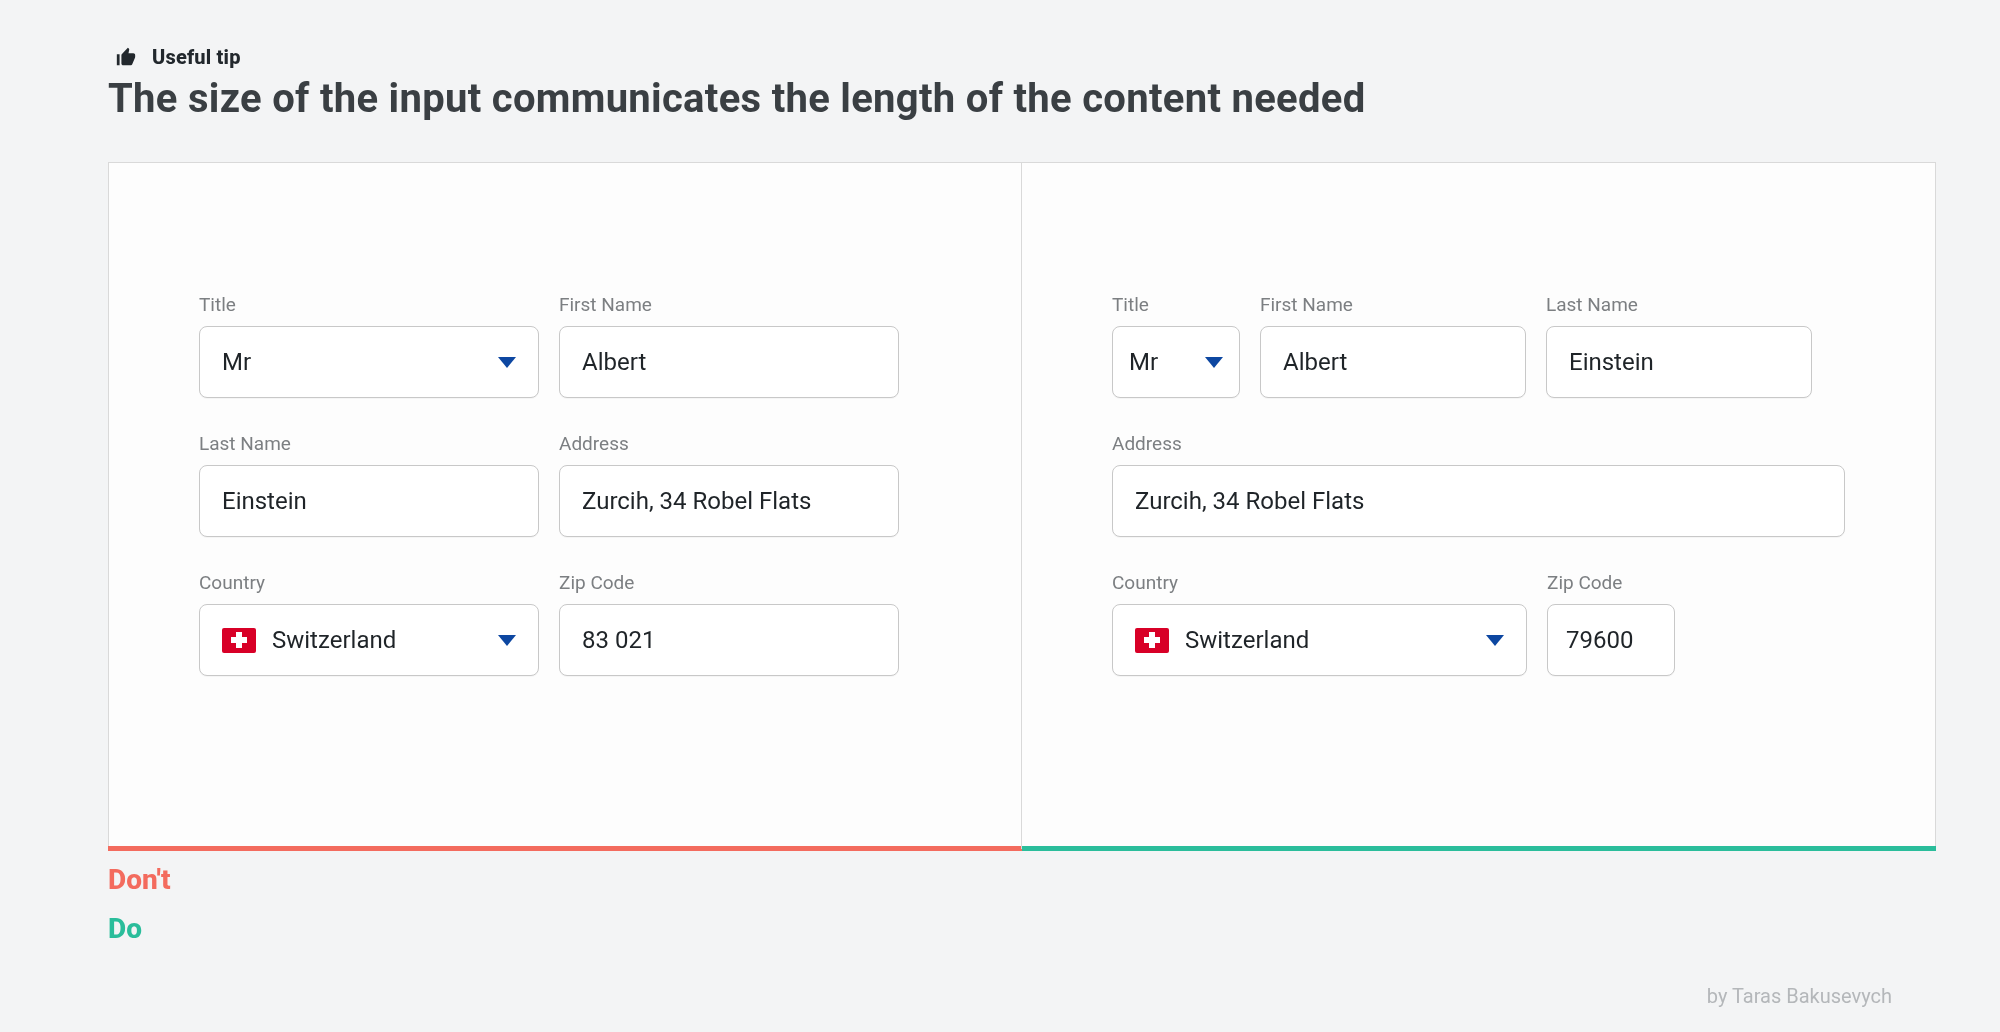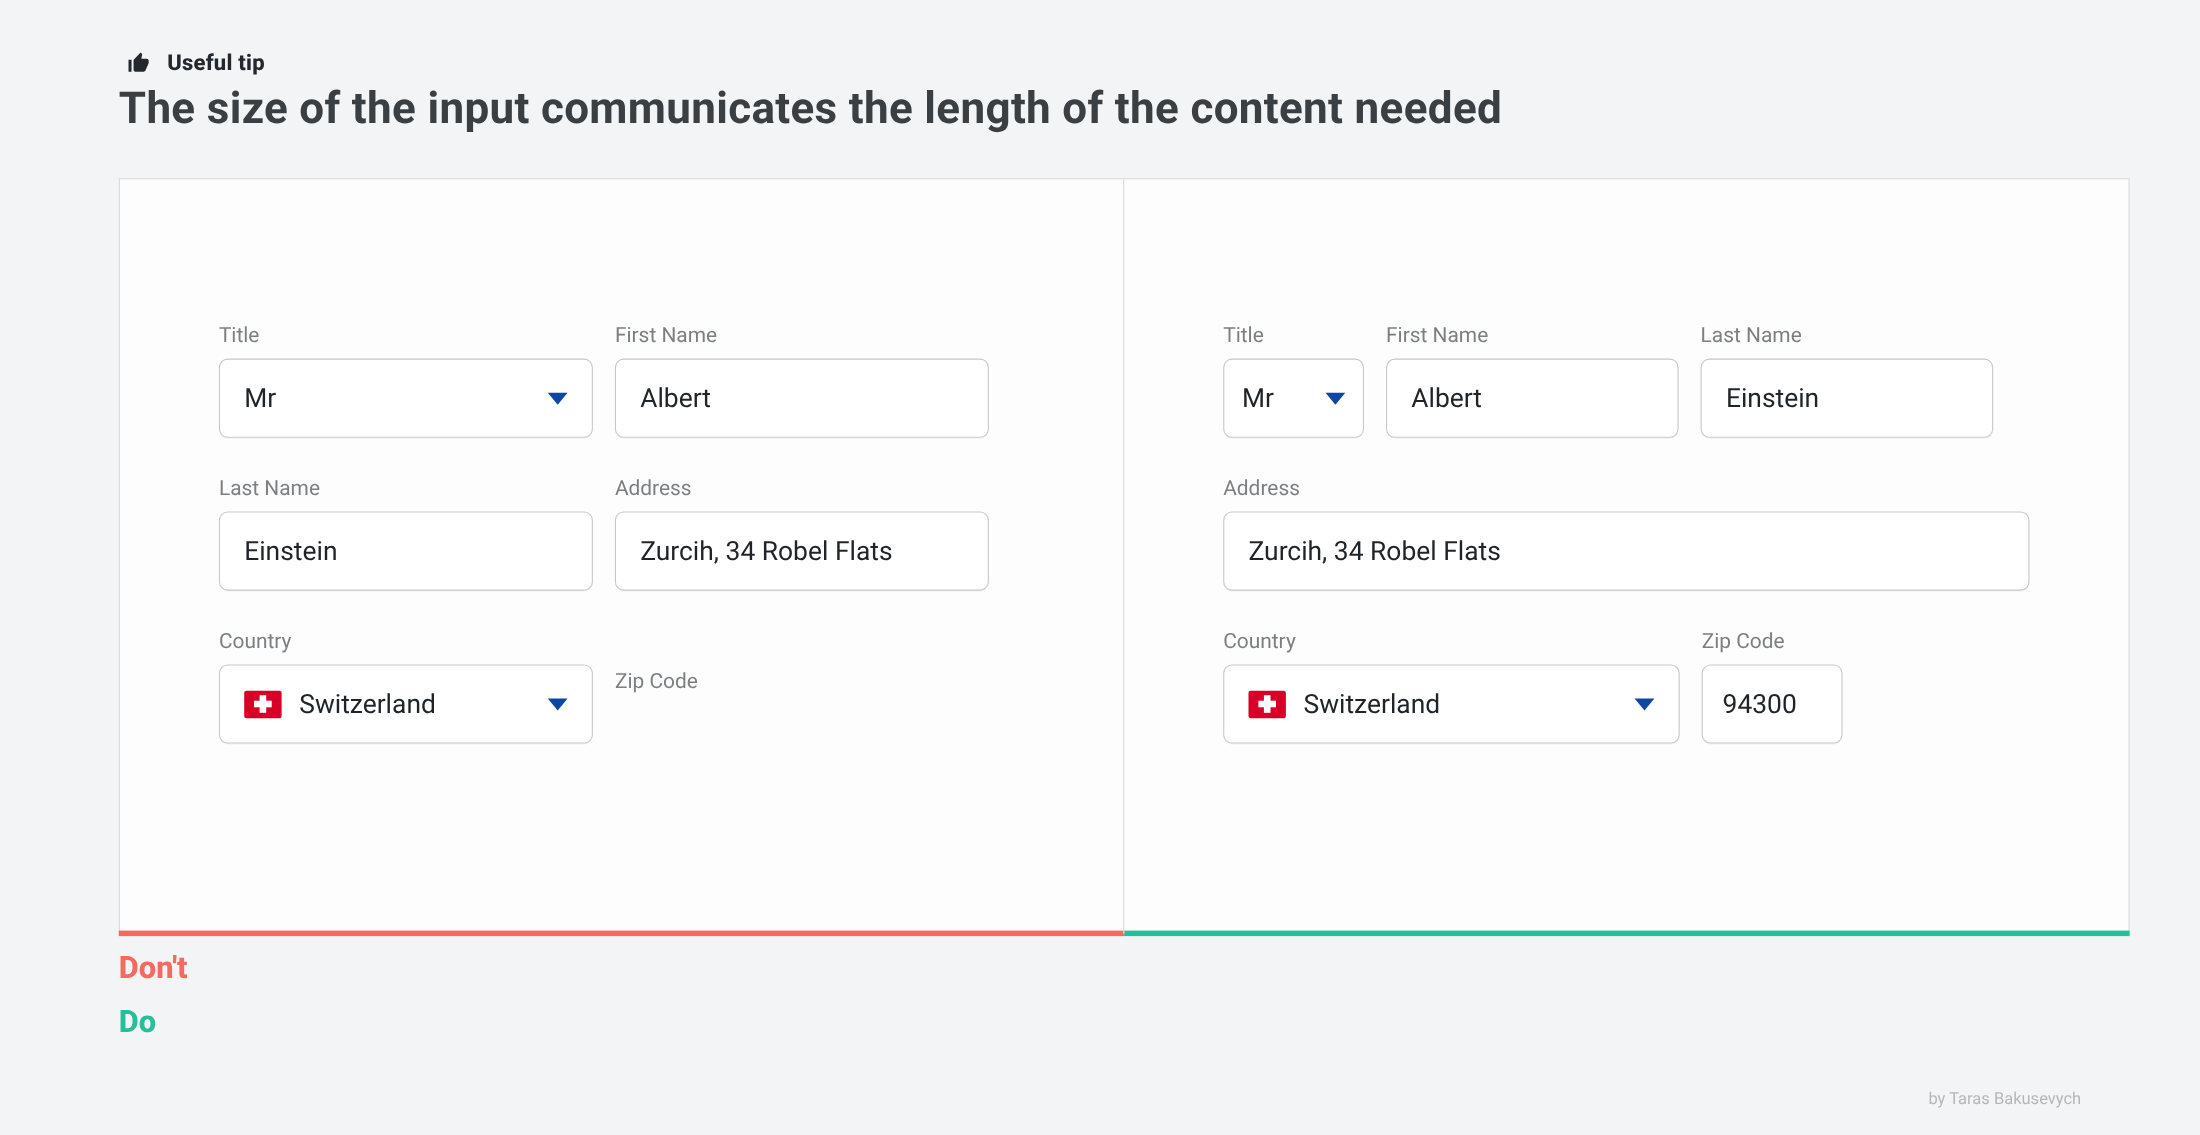--- a/index.html
+++ b/index.html
@@ -135,21 +135,21 @@
     font-weight: 800;
     flex-direction: column;
   }
   .lab-dont { color: var(--dont); }
   .lab-do   { color: var(--do); margin-top: 16px; }
 
   .byline {
     position: absolute;
     right: 108px;
     bottom: 24px;
-    font-size: 15px;
+    font-size: 20px;
     color: #b4b7ba;
   }
 </style>
 </head>
 <body>
 
 <div class="page">
 
   <div class="tip-row">
     <svg class="thumb-icon" viewBox="0 0 24 24">
@@ -198,20 +198,23 @@
         <div class="field-group" style="width:340px">
           <span class="field-label">Country</span>
           <div class="field">
             <span class="flag"></span>
             <span class="value">Switzerland</span>
             <span class="caret"></span>
           </div>
         </div>
         <div class="field-group" style="width:340px">
           <span class="field-label">Zip Code</span>
+          <div class="field">
+            <span class="value">83 021</span>
+          </div>
         </div>
       </div>
 
     </div>
 
     <div class="pane">
 
       <div class="row">
         <div class="field-group" style="width:128px">
           <span class="field-label">Title</span>
@@ -248,21 +251,21 @@
           <span class="field-label">Country</span>
           <div class="field">
             <span class="flag"></span>
             <span class="value">Switzerland</span>
             <span class="caret"></span>
           </div>
         </div>
         <div class="field-group" style="width:128px">
           <span class="field-label">Zip Code</span>
           <div class="field" style="padding:0 18px">
-            <span class="value">94300</span>
+            <span class="value">79600</span>
           </div>
         </div>
       </div>
 
     </div>
   </div>
 
   <div class="bars">
     <div class="bar dont"></div>
     <div class="bar do"></div>

